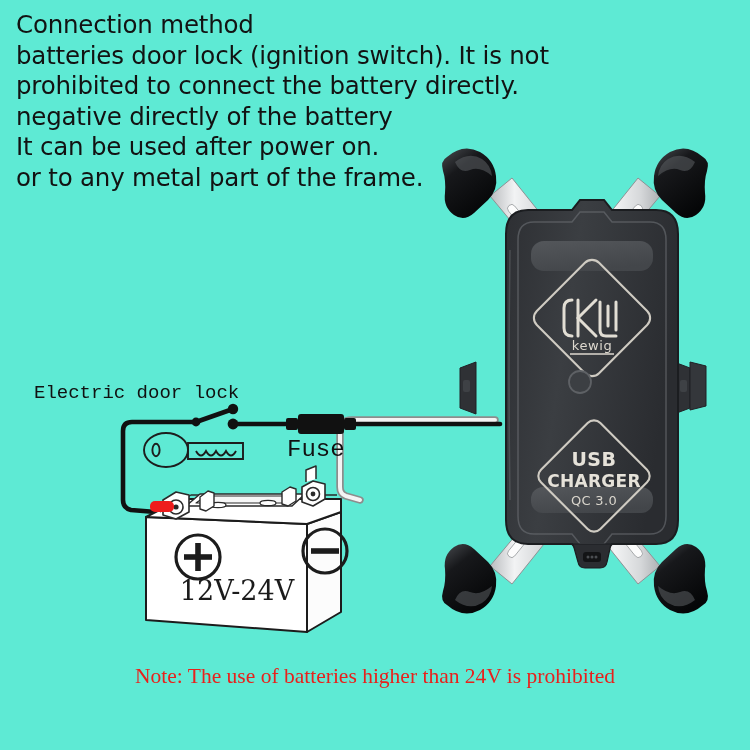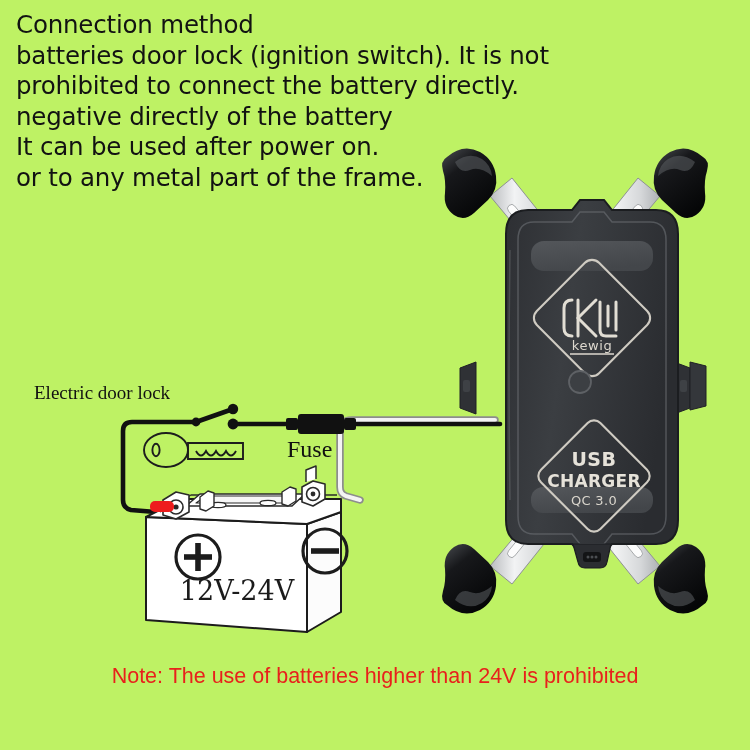--- a/index.html
+++ b/index.html
@@ -7,21 +7,21 @@
     padding: 0;
     background: #ffffff;
   }
   body {
     font-family: "DejaVu Sans", "Liberation Sans", sans-serif;
   }
   #page {
     position: relative;
     width: 750px;
     height: 750px;
-    background: #bef264;
+    background: #5eead4;
     overflow: hidden;
   }
 
   
   #instructions {
     position: absolute;
     left: 16px;
     top: 10px;
     width: 700px;
     z-index: 6;
@@ -32,21 +32,21 @@
     font-size: 24.5px;
     line-height: 30.5px;
     color: #121212;
     white-space: pre;
     letter-spacing: -0.2px;
   }
 
   
   .diagram-label {
     position: absolute;
-    font-family: Liberation Serif, serif;
+    font-family: Liberation Mono, monospace;
     color: #111111;
     white-space: pre;
     z-index: 5;
   }
   #label-door-lock {
     left: 34px;
     top: 382px;
     font-size: 19px;
   }
   #label-fuse {
@@ -56,21 +56,21 @@
     margin-top: 44px;
   }
 
   
   #note {
     position: absolute;
     left: 0;
     top: 664px;
     width: 750px;
     text-align: center;
-    font-family: Liberation Sans, sans-serif;
+    font-family: Liberation Serif, serif;
     font-size: 21.5px;
     color: #e8211c;
     white-space: pre;
     z-index: 5;
   }
 
   
   .layer {
     position: absolute;
     left: 0;

